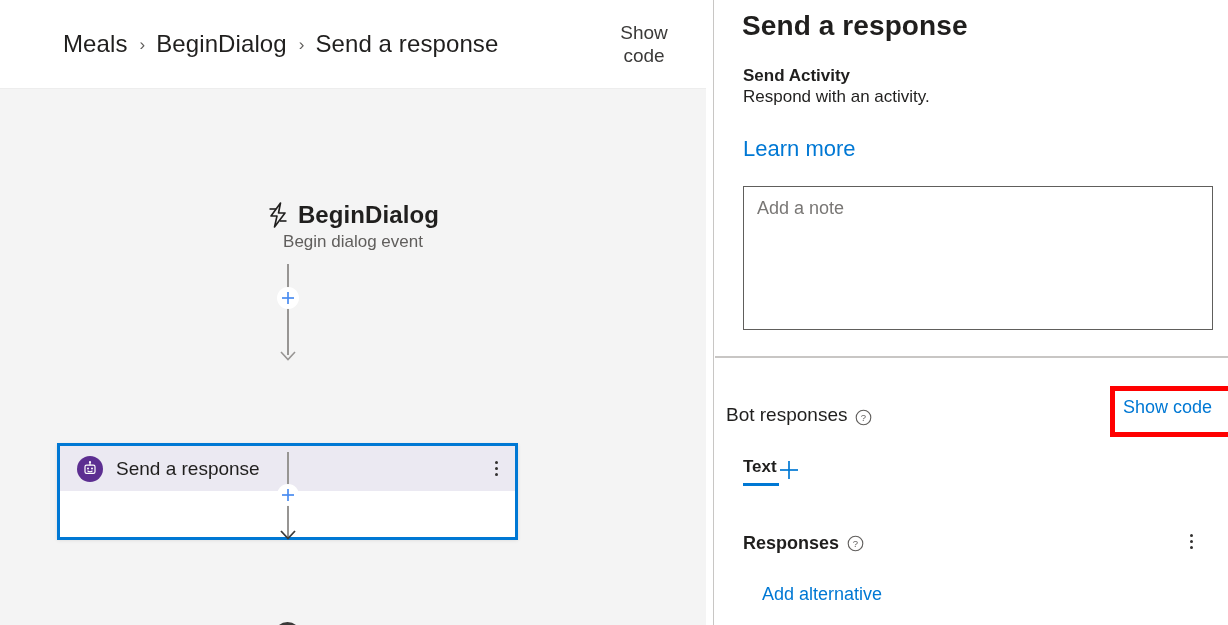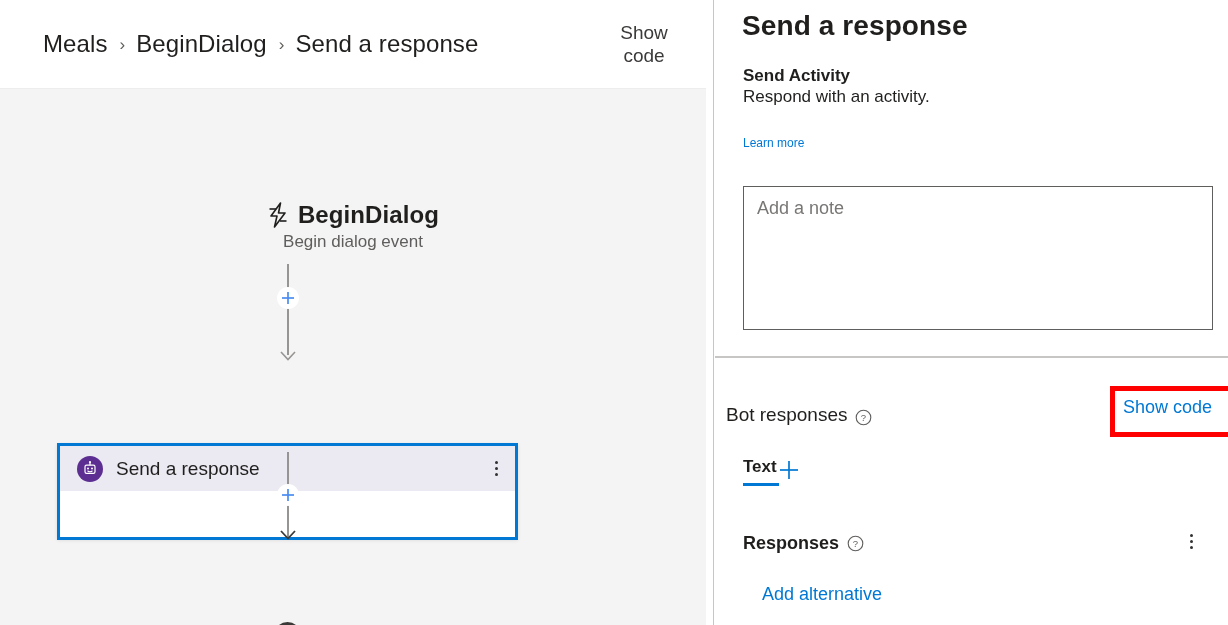--- a/index.html
+++ b/index.html
@@ -17,21 +17,21 @@
     position: absolute; left: 0; top: 0; width: 714px; height: 625px;
     background: #ffffff; overflow: hidden;
   }
   #breadcrumb-bar {
     position: absolute; left: 0; top: 0; width: 714px; height: 88px;
     background: #ffffff;
     display: flex; align-items: center;
   }
   #breadcrumb {
     display: flex; align-items: center; padding-left: 43px; height: 100%;
-    flex: 1; min-width: 0;
+    flex: 1; min-width: 0; margin-left: 20px;
   }
   .crumb {
     font-size: 24px; color: #201f1e; font-weight: 400;
     letter-spacing: .1px; white-space: nowrap;
   }
   .crumb-sep {
     font-size: 17px; color: #605e5c; margin: 0 11px 0 12px;
     position: relative; top: 1px;
   }
   #show-code-top {
@@ -124,21 +124,21 @@
   #panel-subtitle {
     position: absolute; left: 29px; top: 54px;
     font-size: 17px; font-weight: 600; color: #201f1e; margin-top: 12px;
   }
   #panel-desc {
     position: absolute; left: 29px; top: 87px;
     font-size: 17px; color: #201f1e;
   }
   #learn-more {
     position: absolute; left: 29px; top: 136px;
-    font-size: 12px; color: #0078d4; cursor: pointer; text-decoration: none;
+    font-size: 22px; color: #0078d4; cursor: pointer; text-decoration: none;
   }
   #note-box {
     position: absolute; left: 29px; top: 186px;
     width: 470px; height: 144px;
     border: 1.4px solid #605e5c; background: #ffffff;
     padding: 11px 13px; resize: none; outline: none;
     font-family: "Liberation Sans", sans-serif; font-size: 18px; color: #201f1e;
   }
   #note-box::placeholder { color: #797775; }
 

